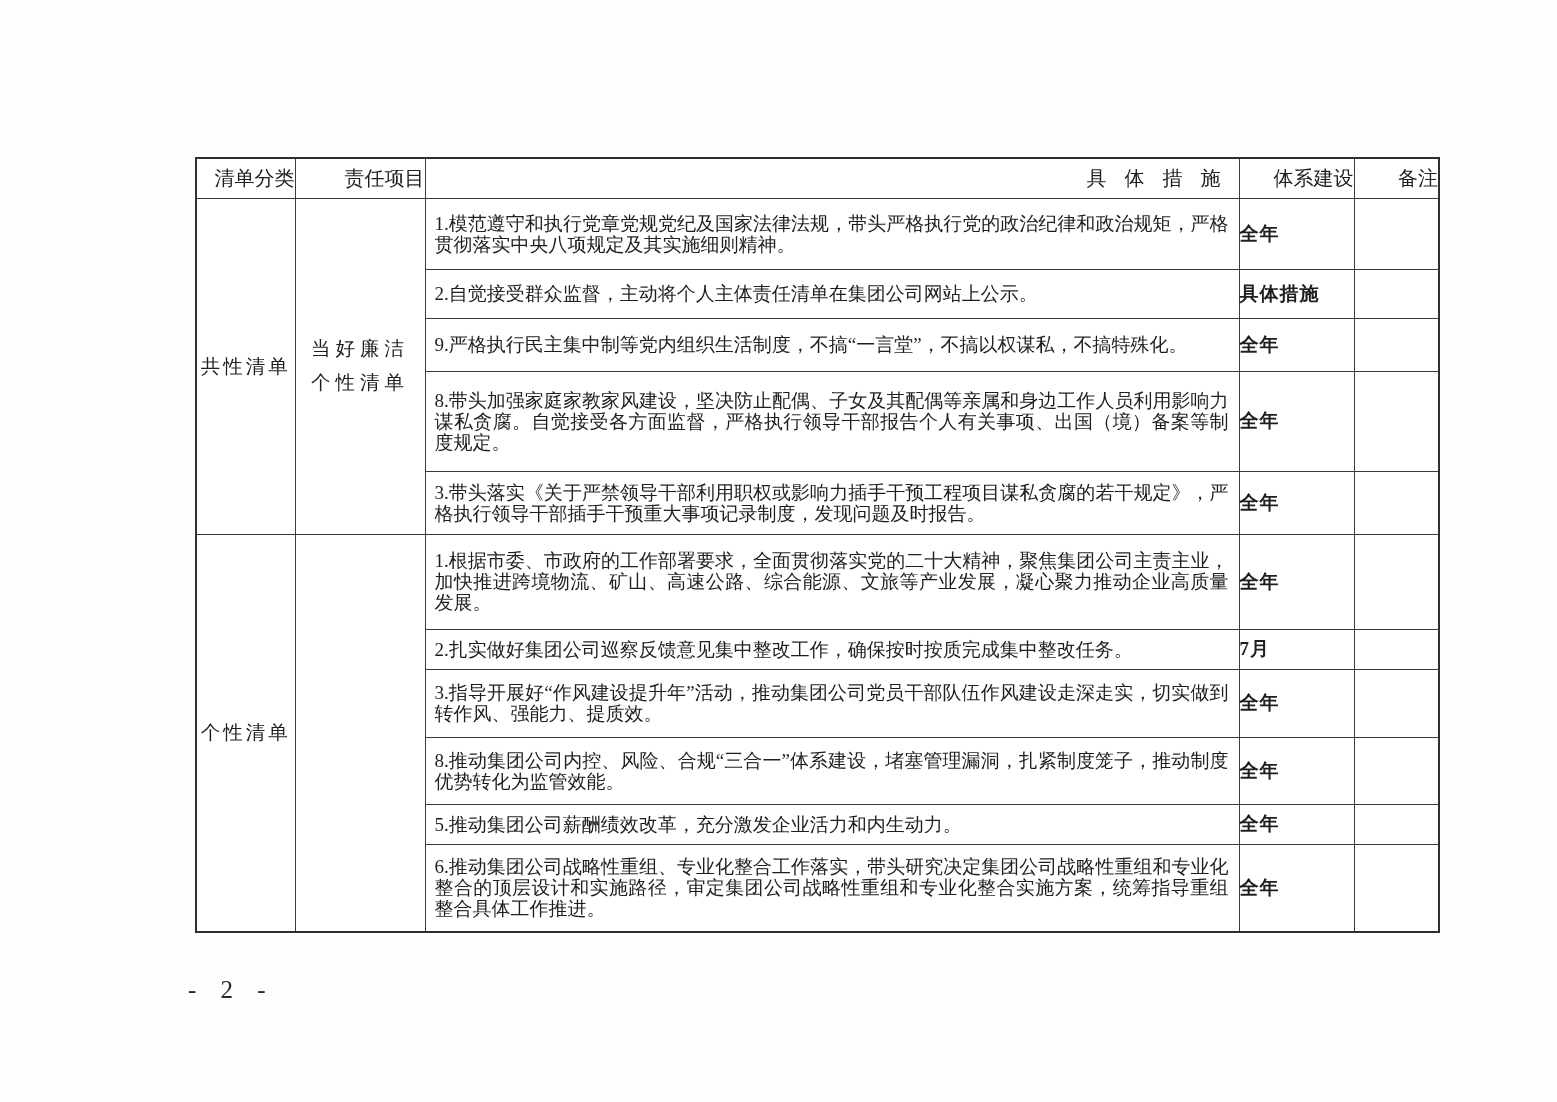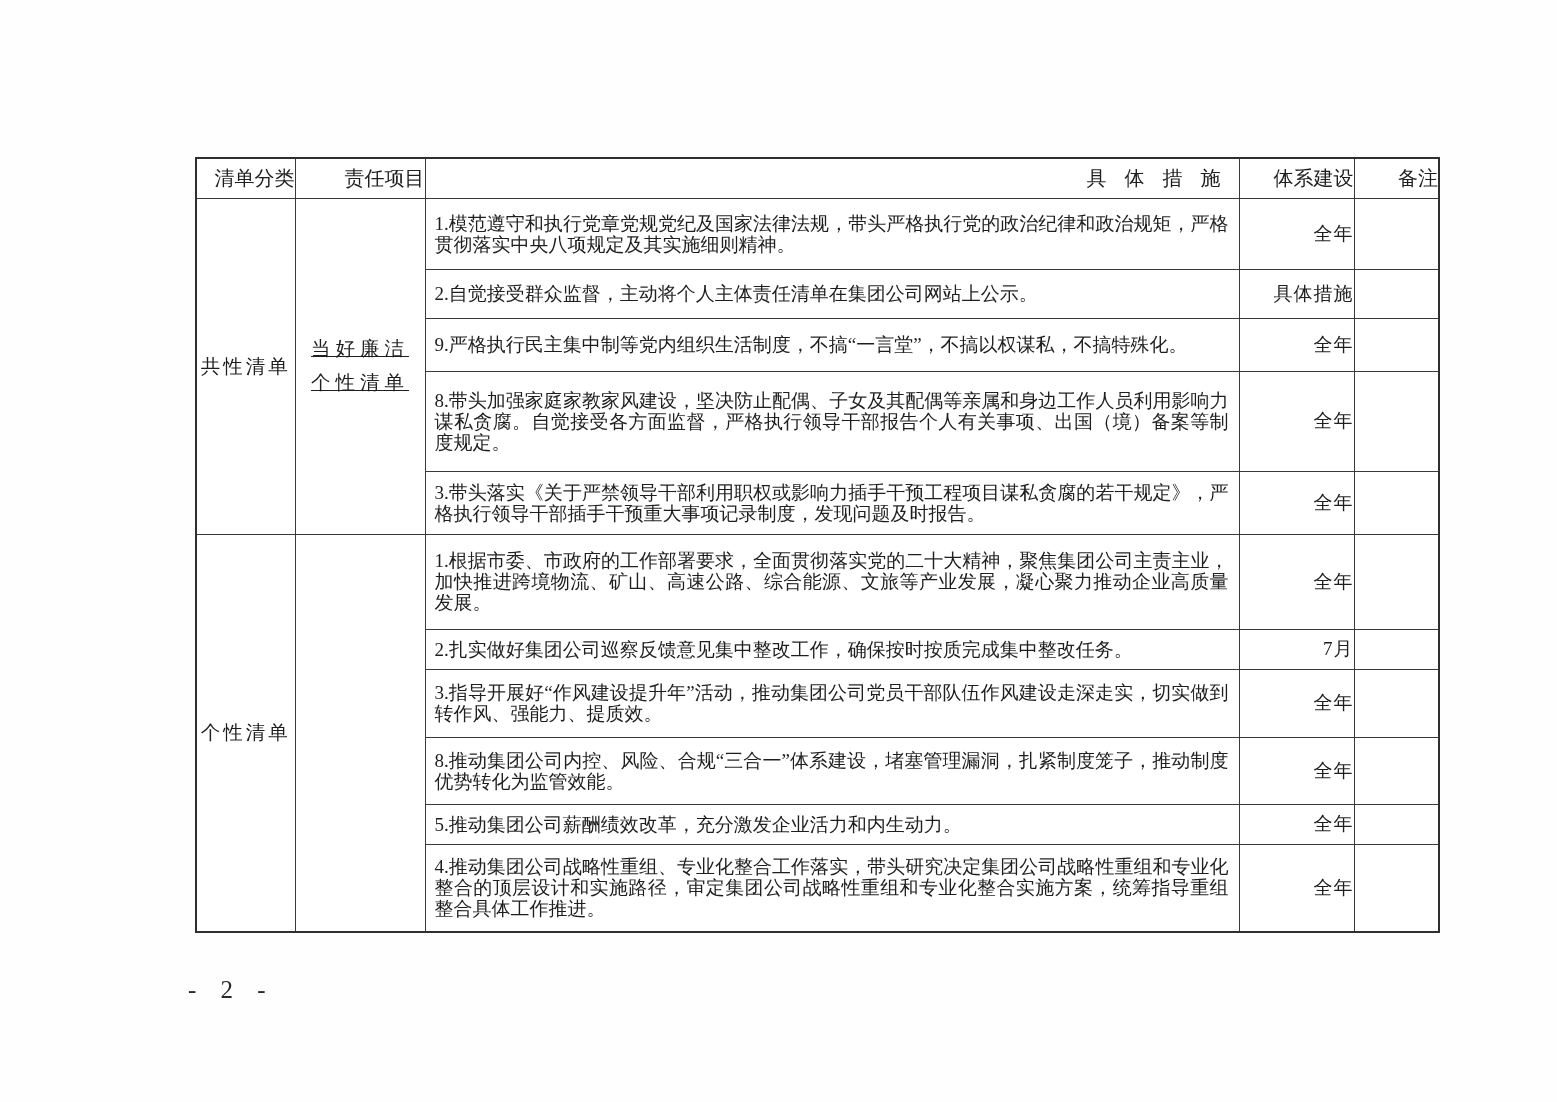--- a/index.html
+++ b/index.html
@@ -34,29 +34,29 @@
     text-align: right;
     white-space: nowrap;
   }
   th.h-measures { letter-spacing: 18px; text-indent: 18px; margin-top: 32px; }
 
   td.cat-cell, td.proj-cell {
     text-align: center;
     letter-spacing: 3px;
     font-size: 19.5px;
   }
-  td.proj-cell .proj-line { display: block; line-height: 34px; letter-spacing: 5px; text-decoration: underline; }
+  td.proj-cell .proj-line { display: block; line-height: 34px; letter-spacing: 5px; }
 
   td.measure-cell {
     padding: 8px 10px 8px 9px;
     line-height: 21px;
     text-align: justify;
     text-justify: inter-ideograph;
   }
-  td.deadline-cell { text-align: right; letter-spacing: 1px; }
+  td.deadline-cell { text-align: left; letter-spacing: 1px; font-weight: bold; }
   td.remark-cell { }
 
   .footer-pageno {
     position: absolute;
     left: 188px; top: 976px;
     font-size: 25px;
     letter-spacing: 9px;
     color: #2a2a2a;
     font-family: "Liberation Serif", "DejaVu Serif", serif;
   }
@@ -139,21 +139,21 @@
         <td class="measure-cell">8.推动集团公司内控、风险、合规“三合一”体系建设，堵塞管理漏洞，扎紧制度笼子，推动制度优势转化为监管效能。</td>
         <td class="deadline-cell">全年</td>
         <td class="remark-cell"></td>
       </tr>
       <tr style="height:40px">
         <td class="measure-cell">5.推动集团公司薪酬绩效改革，充分激发企业活力和内生动力。</td>
         <td class="deadline-cell">全年</td>
         <td class="remark-cell"></td>
       </tr>
       <tr style="height:88px">
-        <td class="measure-cell">4.推动集团公司战略性重组、专业化整合工作落实，带头研究决定集团公司战略性重组和专业化整合的顶层设计和实施路径，审定集团公司战略性重组和专业化整合实施方案，统筹指导重组整合具体工作推进。</td>
+        <td class="measure-cell">6.推动集团公司战略性重组、专业化整合工作落实，带头研究决定集团公司战略性重组和专业化整合的顶层设计和实施路径，审定集团公司战略性重组和专业化整合实施方案，统筹指导重组整合具体工作推进。</td>
         <td class="deadline-cell">全年</td>
         <td class="remark-cell"></td>
       </tr>
     </tbody>
   </table>
 
   <div class="footer-pageno">- 2 -</div>
 
 </div>
 

